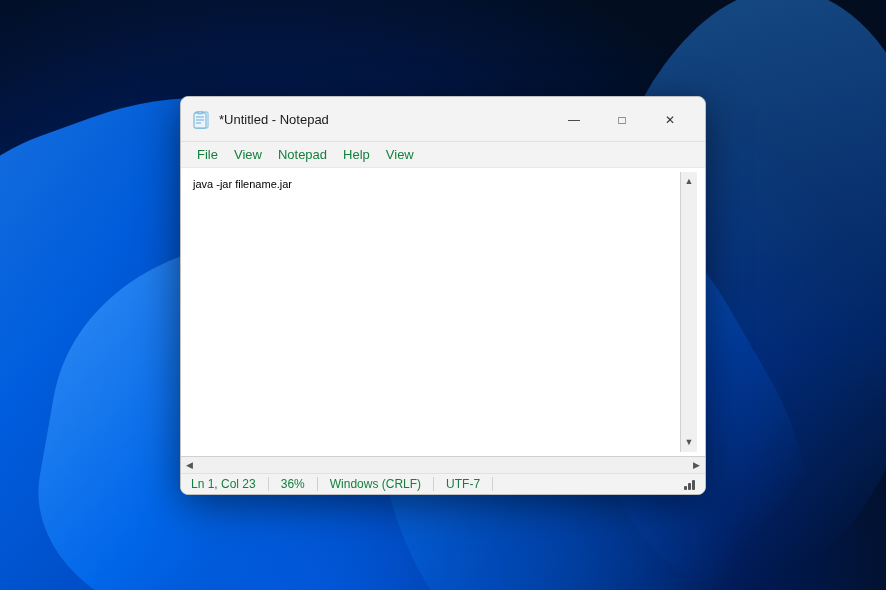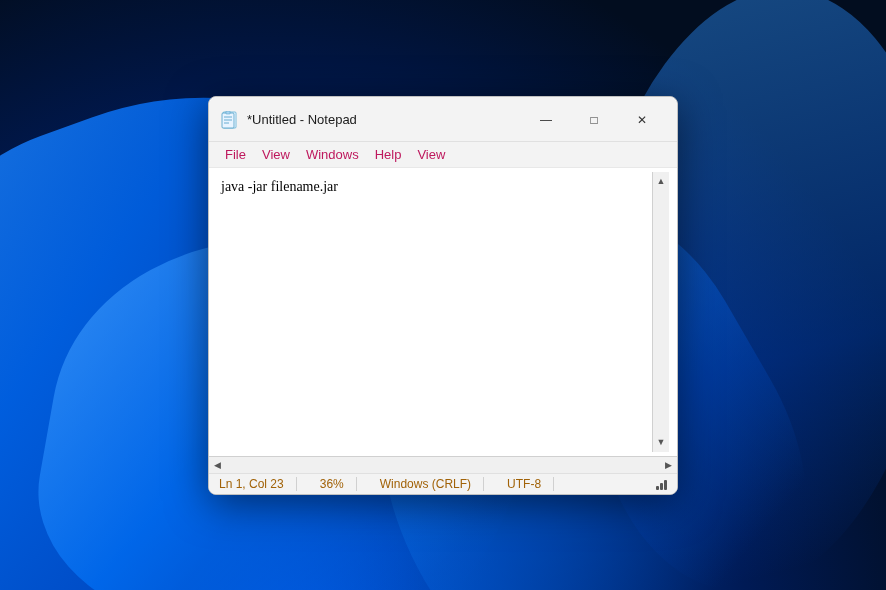--- a/index.html
+++ b/index.html
@@ -72,21 +72,21 @@
       transform: rotate(15deg);
       background: linear-gradient(150deg, #3399ff 0%, #0044bb 60%, transparent 90%);
       border-radius: 40% 60% 40% 60%;
       opacity: 0.45;
     }
 
     
     .notepad-window {
       position: relative;
       z-index: 10;
-      width: 470px;
+      width: 526px;
       background: #ffffff;
       border: 1px solid #c0c0c0;
       border-radius: 8px;
       box-shadow: 0 8px 40px rgba(0,0,0,0.5);
       overflow: hidden;
     }
 
     
     .title-bar {
       display: flex;
@@ -141,38 +141,38 @@
       display: flex;
       gap: 0;
       padding: 2px 8px;
       background: #f3f3f3;
       border-bottom: 1px solid #e8e8e8;
     }
 
     .menu-item {
       padding: 3px 8px;
       font-size: 13px;
-      color: #be185d;
+      color: #15803d;
       cursor: pointer;
       border-radius: 3px;
     }
 
     
     .text-content {
       background: #ffffff;
       padding: 4px 8px;
       min-height: 280px;
       position: relative;
       display: flex;
     }
 
     .editor-area {
       flex: 1;
-      font-family: Liberation Serif, serif;
-      font-size: 14px;
+      font-family: Liberation Sans, sans-serif;
+      font-size: 11px;
       color: #000000;
       line-height: 1.5;
       padding: 4px;
       outline: none;
       border: none;
       resize: none;
       min-height: 280px;
     }
 
     .scrollbar-v {
@@ -225,22 +225,22 @@
     }
 
     
     .status-bar {
       display: flex;
       align-items: center;
       padding: 3px 10px;
       background: #f3f3f3;
       border-top: 1px solid #e0e0e0;
       font-size: 12px;
-      color: #a16207;
-      gap: 11px;
+      color: #15803d;
+      gap: 0;
     }
 
     .status-item {
       padding: 0 12px;
       border-right: 1px solid #d0d0d0;
     }
 
     .status-item:first-child {
       padding-left: 0;
     }
@@ -302,21 +302,21 @@
     <div class="title-bar-controls">
       <button class="win-btn">—</button>
       <button class="win-btn">□</button>
       <button class="win-btn close">✕</button>
     </div>
   </div>
 
   <div class="menu-bar">
     <div class="menu-item">File</div>
     <div class="menu-item">View</div>
-    <div class="menu-item">Windows</div>
+    <div class="menu-item">Notepad</div>
     <div class="menu-item">Help</div>
     <div class="menu-item">View</div>
   </div>
 
   <div class="text-content">
     <textarea class="editor-area" spellcheck="false" style="">java -jar filename.jar</textarea>
     <div class="scrollbar-v">
       <div class="scrollbar-arrow">▲</div>
       <div style="flex:1"></div>
       <div class="scrollbar-arrow">▼</div>
@@ -326,21 +326,21 @@
   <div class="scrollbar-h-container">
     <button class="scrollbar-arrow-h">◀</button>
     <div class="scrollbar-h"></div>
     <button class="scrollbar-arrow-h">▶</button>
   </div>
 
   <div class="status-bar">
     <span class="status-item">Ln 1, Col 23</span>
     <span class="status-item">36%</span>
     <span class="status-item">Windows (CRLF)</span>
-    <span class="status-item">UTF-8</span>
+    <span class="status-item">UTF-7</span>
     <div class="status-bar-right">
       <div class="signal-icon">
         <div class="signal-bar" style="height:4px"></div>
         <div class="signal-bar" style="height:7px"></div>
         <div class="signal-bar" style="height:10px"></div>
       </div>
     </div>
   </div>
 </div>
 

